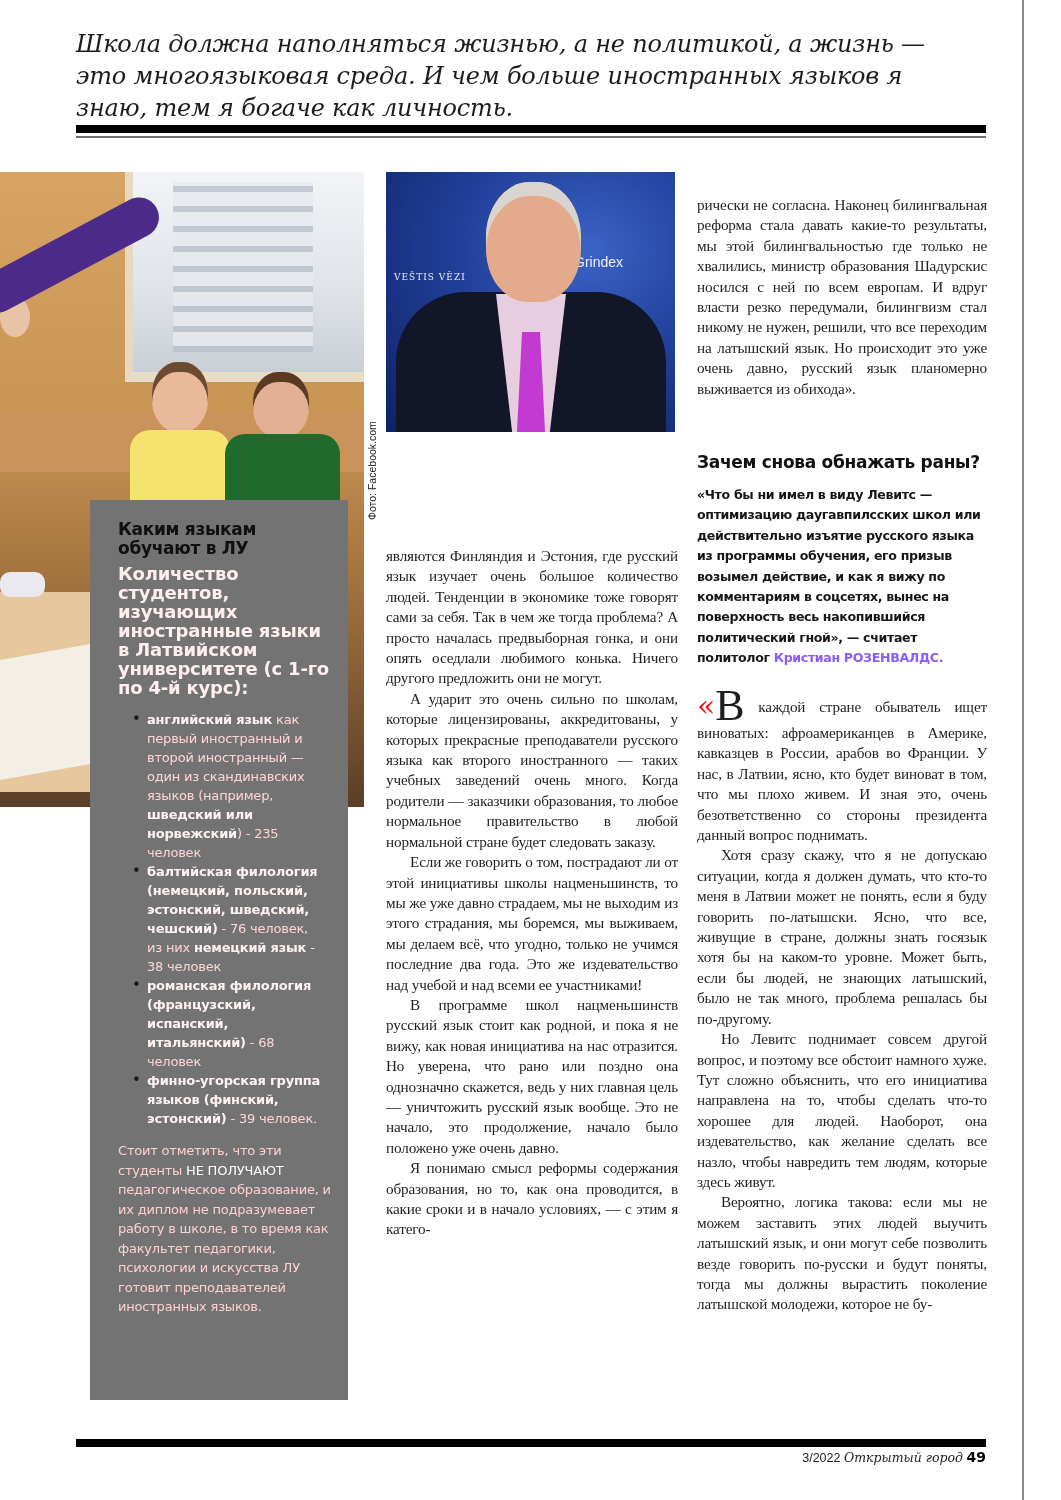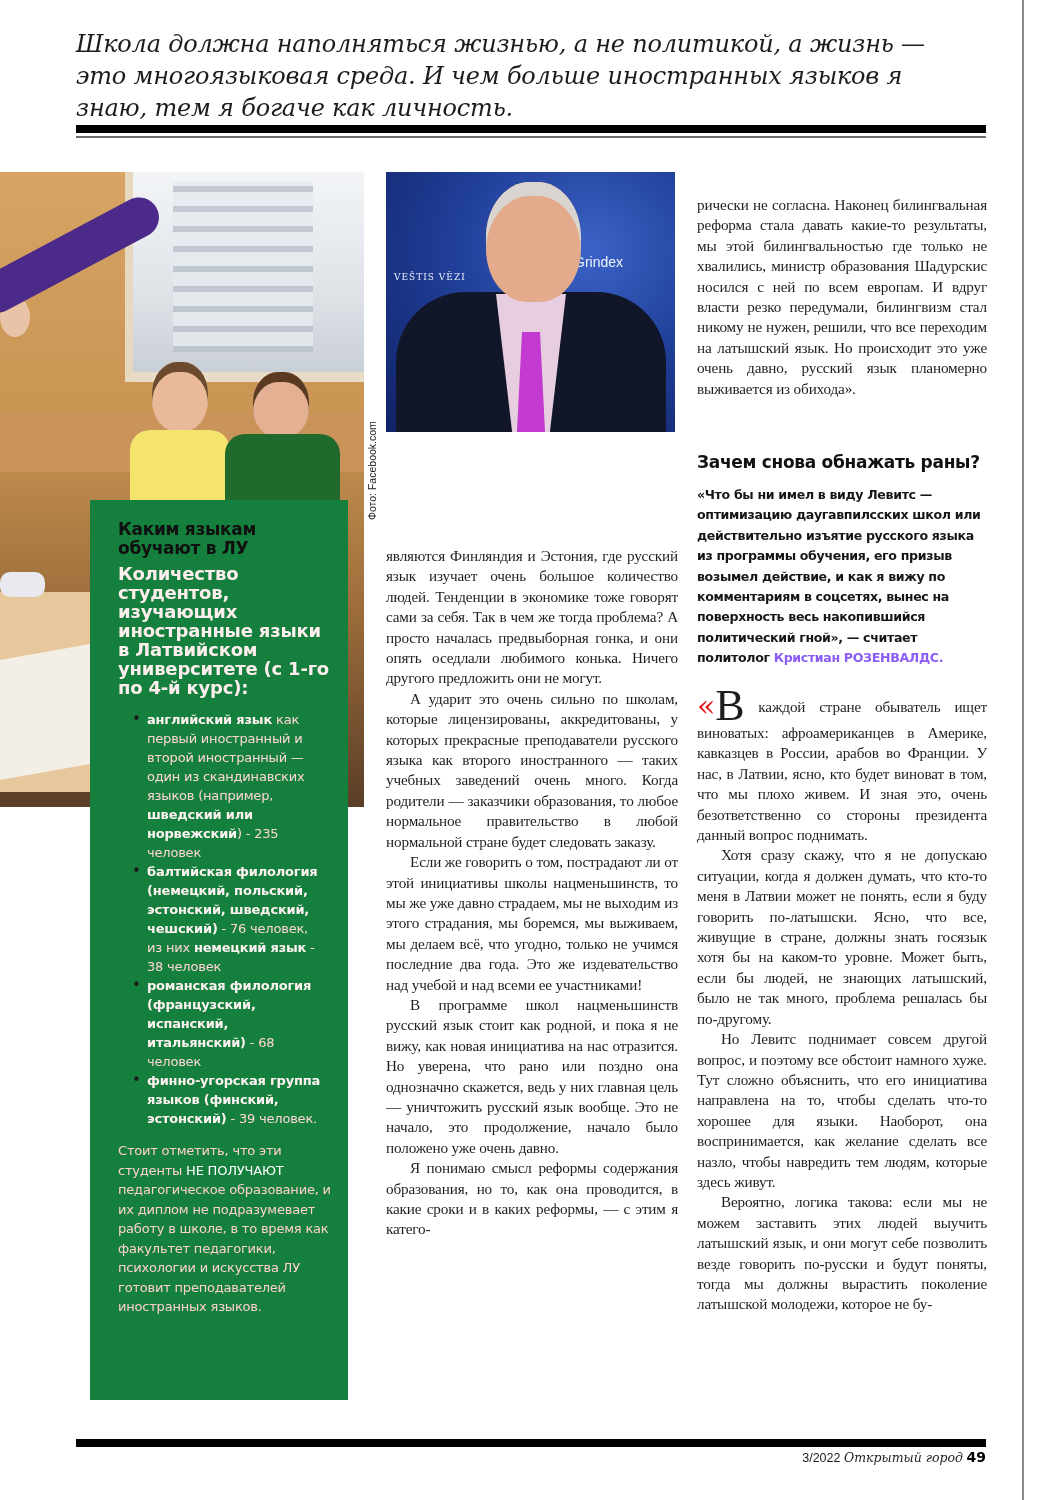--- a/index.html
+++ b/index.html
@@ -47,21 +47,21 @@
   .photo-classroom .boy .body { position:absolute; left:0; top:62px; width:115px; height:100px; background:#1f6a2c; border-radius:20px 20px 0 0; }
   .photo-classroom .arm {
     position:absolute; left:-20px; top:110px; width:200px; height:40px; background:#4b2a8a;
     transform:rotate(-28deg); transform-origin:left center; border-radius:20px;
   }
   .photo-classroom .kid-left { position:absolute; left:0; top:125px; width:30px; height:40px; border-radius:50%; background:#e9c3a8; }
   .photo-classroom .shoe { position:absolute; left:0; top:400px; width:45px; height:25px; background:#e9e9ef; border-radius:10px; }
 
   
   .sidebar-box {
-    position:absolute; left:90px; top:500px; width:258px; height:900px; background:#15803d;
+    position:absolute; left:90px; top:500px; width:258px; height:900px; background:#737373;
     font-family:"DejaVu Sans", "Liberation Sans", sans-serif;
     padding:20px 14px 0 28px; box-sizing:border-box;
   }
   .sidebar-title { font-weight:bold; color:#101010; font-size:17px; line-height:19px; margin:0 0 6px 0; letter-spacing:-0.3px; }
   .sidebar-sub { font-weight:bold; color:#ffeeee; font-size:18px; line-height:19px; margin:0; letter-spacing:-0.2px; }
   .sidebar-list { list-style:none; margin:13px; padding:0; }
   .sidebar-list li { position:relative; padding-left:16px; font-size:13px; line-height:19px; color:#ffd6d6; letter-spacing:-0.2px; }
   .sidebar-list li::before { content:"•"; position:absolute; left:1px; top:0; color:#1a1a1a; font-size:15px; }
   .sidebar-list b { color:#fff2f2; }
   .sidebar-note { font-size:13px; line-height:19.5px; color:#ffd0d0; margin:0; letter-spacing:-0.2px; }
@@ -163,37 +163,37 @@
   <div class="head"></div>
   <div class="hands"></div>
 </div>
 <div class="photo-credit">Фото: Facebook.com</div>
 
 <div class="col col-mid" style="text-align:justify;">
   <p>являются Финляндия и Эстония, где русский язык изучает очень большое количество людей. Тенденции в экономике тоже говорят сами за себя. Так в чем же тогда проблема? А просто началась предвыборная гонка, и они опять оседлали любимого конька. Ничего другого предложить они не могут.</p>
   <p class="indent">А ударит это очень сильно по школам, которые лицензированы, аккредитованы, у которых прекрасные преподаватели русского языка как второго иностранного — таких учебных заведений очень много. Когда родители — заказчики образования, то любое нормальное правительство в любой нормальной стране будет следовать заказу.</p>
   <p class="indent">Если же говорить о том, пострадают ли от этой инициативы школы нацменьшинств, то мы же уже давно страдаем, мы не выходим из этого страдания, мы боремся, мы выживаем, мы делаем всё, что угодно, только не учимся последние два года. Это же издевательство над учебой и над всеми ее участниками!</p>
   <p class="indent">В программе школ нацменьшинств русский язык стоит как родной, и пока я не вижу, как новая инициатива на нас отразится. Но уверена, что рано или поздно она однозначно скажется, ведь у них главная цель — уничтожить русский язык вообще. Это не начало, это продолжение, начало было положено уже очень давно.</p>
-  <p class="indent">Я понимаю смысл реформы содержания образования, но то, как она проводится, в какие сроки и в каких реформы, — с этим я катего-</p>
+  <p class="indent">Я понимаю смысл реформы содержания образования, но то, как она проводится, в какие сроки и в начало условиях, — с этим я катего-</p>
 </div>
 
 <div class="col col-right-top" style="text-align:justify;">
   <p>рически не согласна. Наконец билингвальная реформа стала давать какие-то результаты, мы этой билингвальностью где только не хвалились, министр образования Шадурскис носился с ней по всем европам. И вдруг власти резко передумали, билингвизм стал никому не нужен, решили, что все переходим на латышский язык. Но происходит это уже очень давно, русский язык планомерно выживается из обихода».</p>
 </div>
 
 <h2 class="subhead">Зачем снова обнажать раны?</h2>
 
 <div class="lead">
   <span>«Что бы ни имел в виду Левитс — оптимизацию даугавпилсских школ или действительно изъятие русского языка из программы обучения, его призыв возымел действие, и как я вижу по комментариям в соцсетях, вынес на поверхность весь накопившийся политический гной», — считает политолог </span><span class="author">Кристиан РОЗЕНВАЛДС.</span>
 </div>
 
 <div class="col col-right-bottom" style="text-align:justify;">
   <p><span class="dropcap-quote">«</span><span class="dropcap-letter">В</span><span> каждой стране обыватель ищет виноватых: афроамериканцев в Америке, кавказцев в России, арабов во Франции. У нас, в Латвии, ясно, кто будет виноват в том, что мы плохо живем. И зная это, очень безответственно со стороны президента данный вопрос поднимать.</span></p>
   <p class="indent">Хотя сразу скажу, что я не допускаю ситуации, когда я должен думать, что кто-то меня в Латвии может не понять, если я буду говорить по-латышски. Ясно, что все, живущие в стране, должны знать госязык хотя бы на каком-то уровне. Может быть, если бы людей, не знающих латышский, было не так много, проблема решалась бы по-другому.</p>
-  <p class="indent">Но Левитс поднимает совсем другой вопрос, и поэтому все обстоит намного хуже. Тут сложно объяснить, что его инициатива направлена на то, чтобы сделать что-то хорошее для языки. Наоборот, она воспринимается, как желание сделать все назло, чтобы навредить тем людям, которые здесь живут.</p>
+  <p class="indent">Но Левитс поднимает совсем другой вопрос, и поэтому все обстоит намного хуже. Тут сложно объяснить, что его инициатива направлена на то, чтобы сделать что-то хорошее для людей. Наоборот, она издевательство, как желание сделать все назло, чтобы навредить тем людям, которые здесь живут.</p>
   <p class="indent">Вероятно, логика такова: если мы не можем заставить этих людей выучить латышский язык, и они могут себе позволить везде говорить по-русски и будут поняты, тогда мы должны вырастить поколение латышской молодежи, которое не бу-</p>
 </div>
 
 <div class="rule-bottom"></div>
 <div class="footer">
   <span>3/2022</span>
   <span class="mag">Открытый город</span>
   <span class="pagenum">49</span>
 </div>
 

